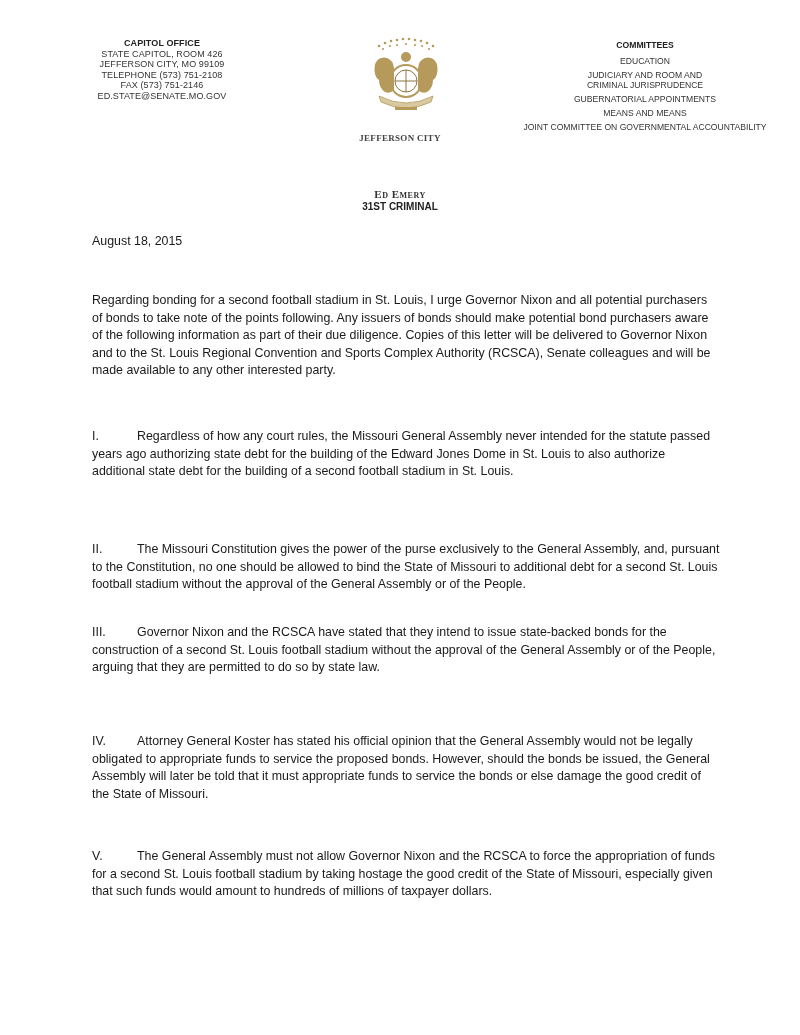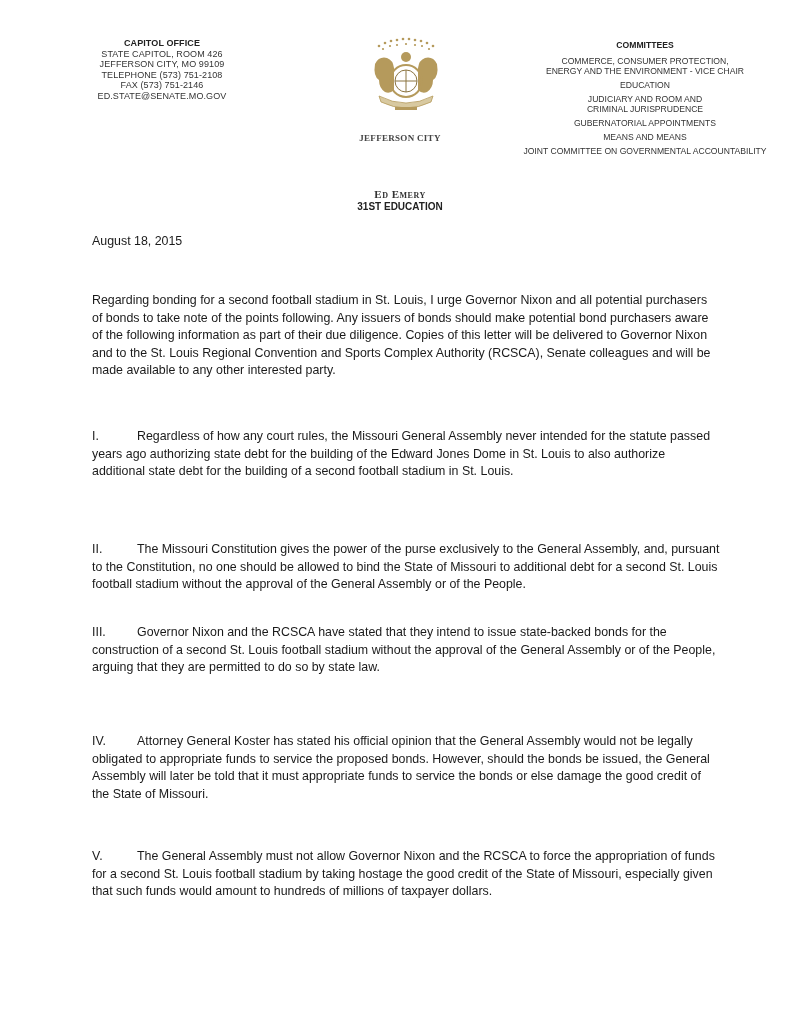--- a/index.html
+++ b/index.html
@@ -86,27 +86,25 @@
     <path d="M14 60 q27 14 54 0 l-2 6 q-25 12-50 0z" fill="#d8c9a0" stroke="#b59a5c" stroke-width="0.8"></path>
     <rect x="30" y="71" width="22" height="3" fill="#b59a5c"></rect>
   </svg>
 </div>
 
 <div class="abs senate">
   <div class="s">JEFFERSON CITY</div>
 </div>
 <div class="abs senator">
   <div class="n">Ed Emery</div>
-  <div class="d">31ST EDUCATION</div>
+  <div class="d">31ST CRIMINAL</div>
 </div>
 
 <div class="abs committees">
   <div class="hd">COMMITTEES</div>
-  <div class="item" style="white-space:pre-line">COMMERCE, CONSUMER PROTECTION,
-ENERGY AND THE ENVIRONMENT - VICE CHAIR</div>
   <div class="item">EDUCATION</div>
   <div class="item" style="white-space:pre-line">JUDICIARY AND ROOM AND
 CRIMINAL JURISPRUDENCE</div>
   <div class="item">GUBERNATORIAL APPOINTMENTS</div>
   <div class="item">MEANS AND MEANS</div>
   <div class="item">JOINT COMMITTEE ON GOVERNMENTAL ACCOUNTABILITY</div>
 </div>
 
 <div class="abs body-text date">August 18, 2015</div>
 

